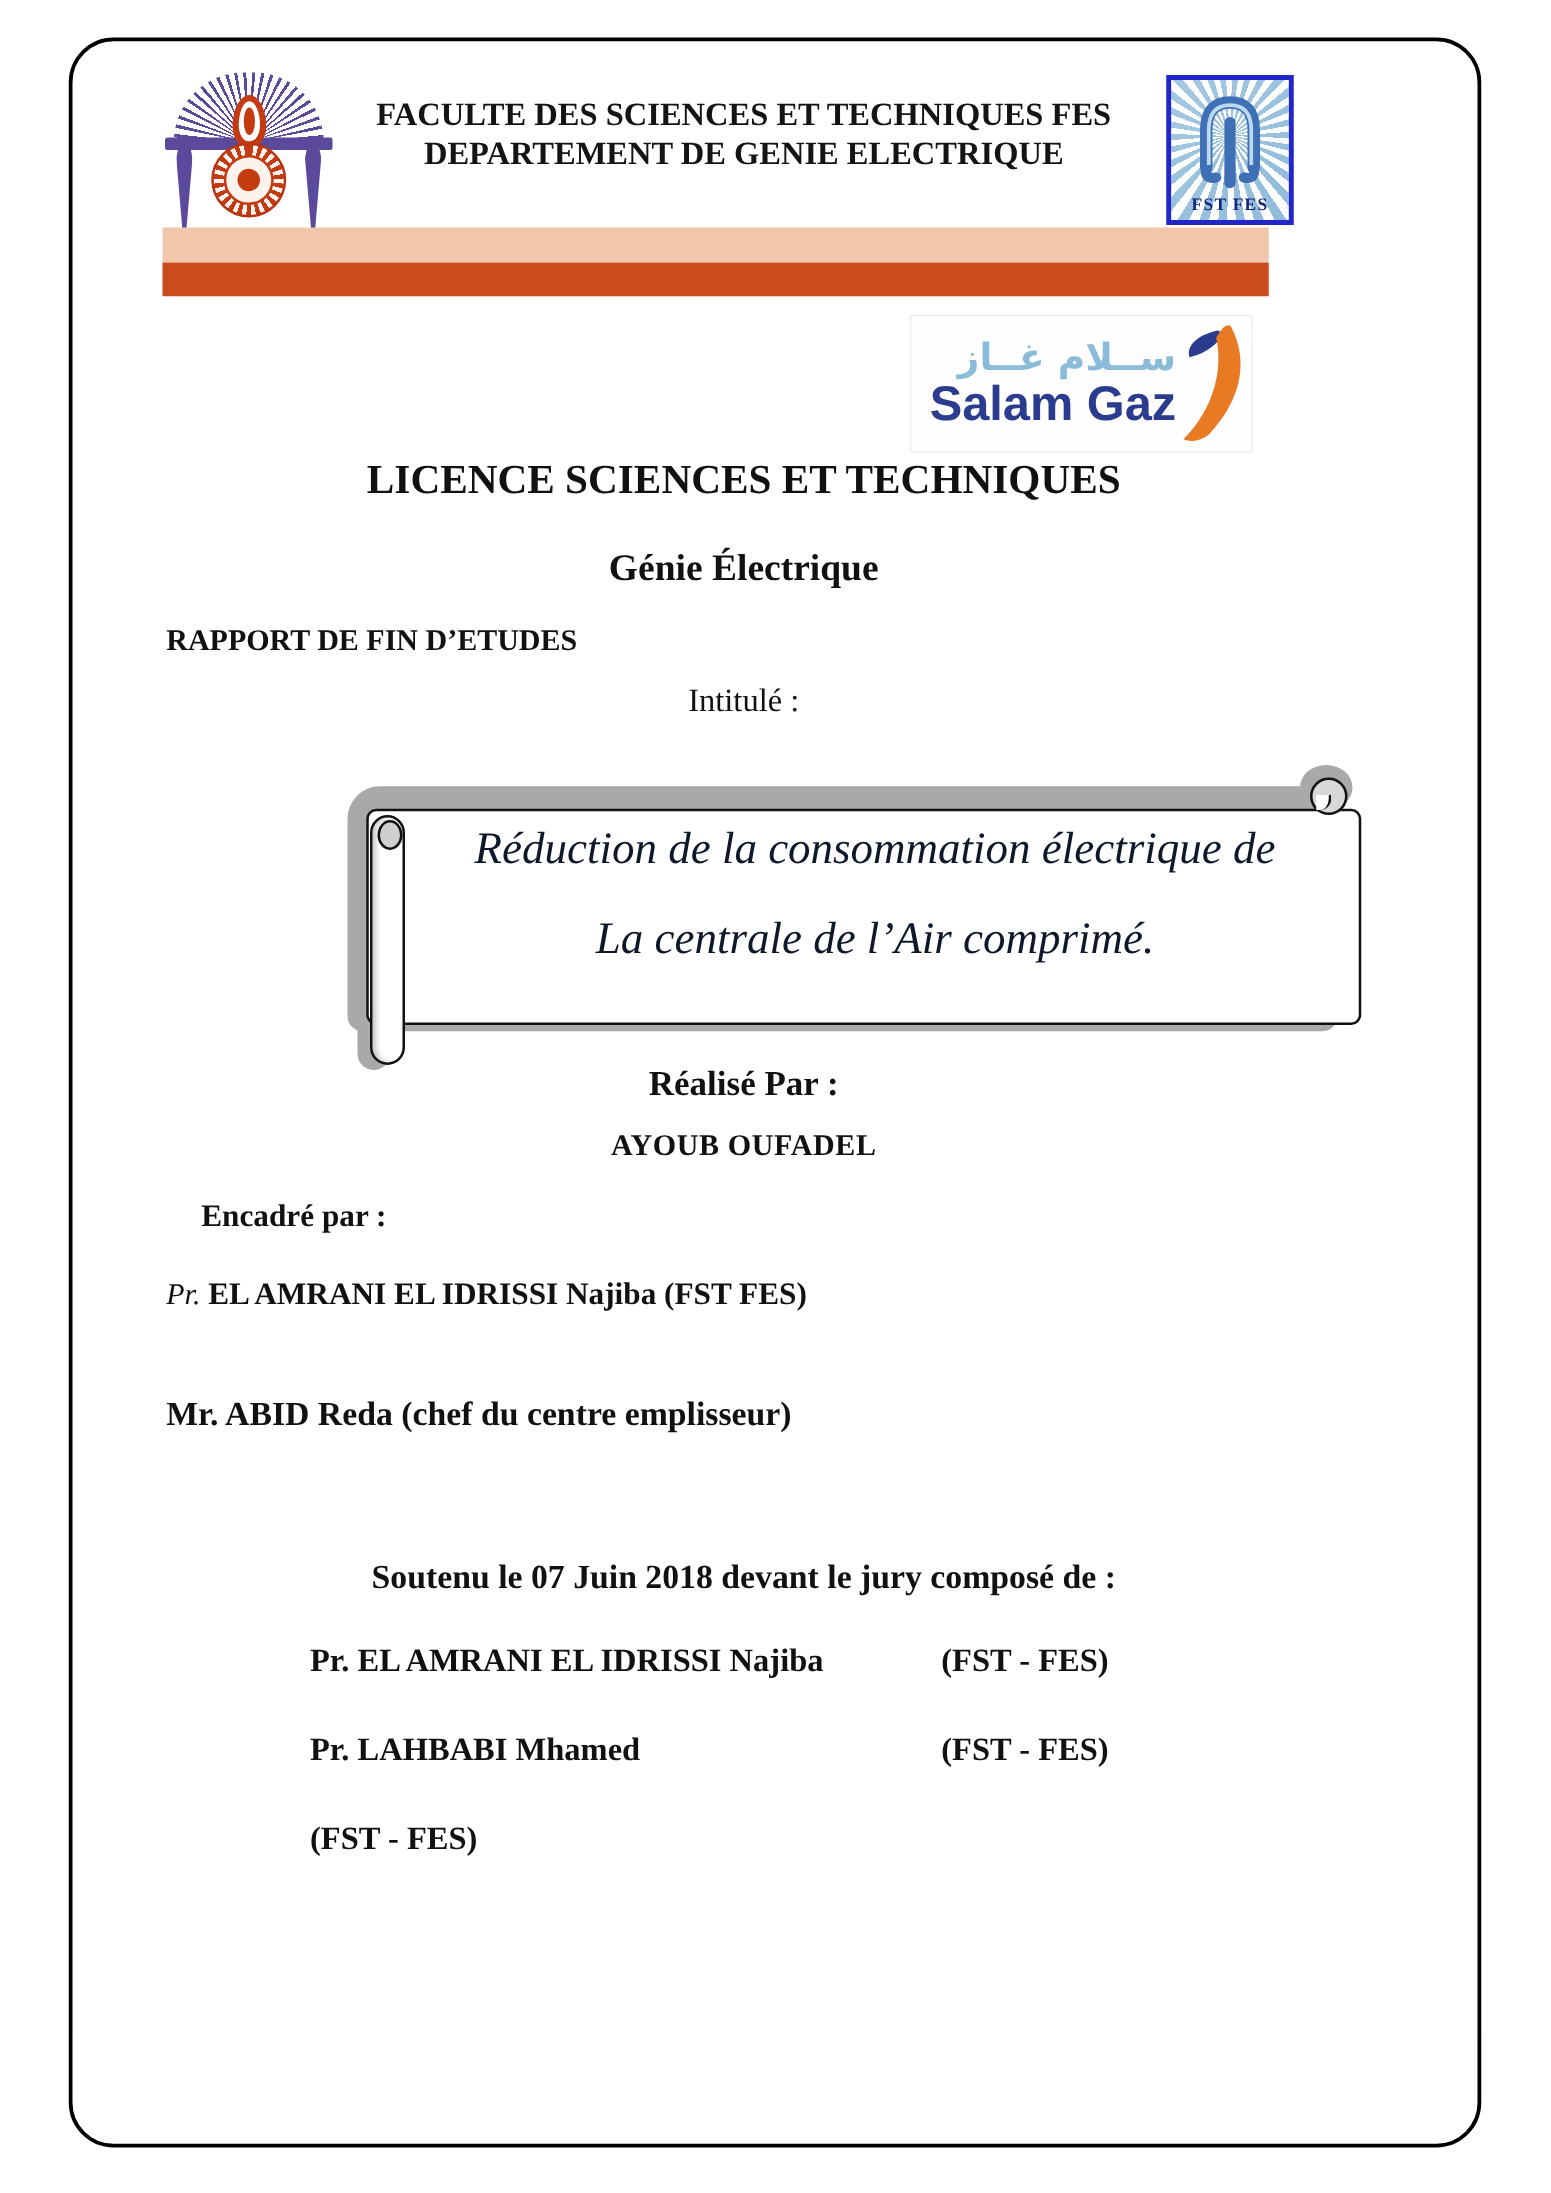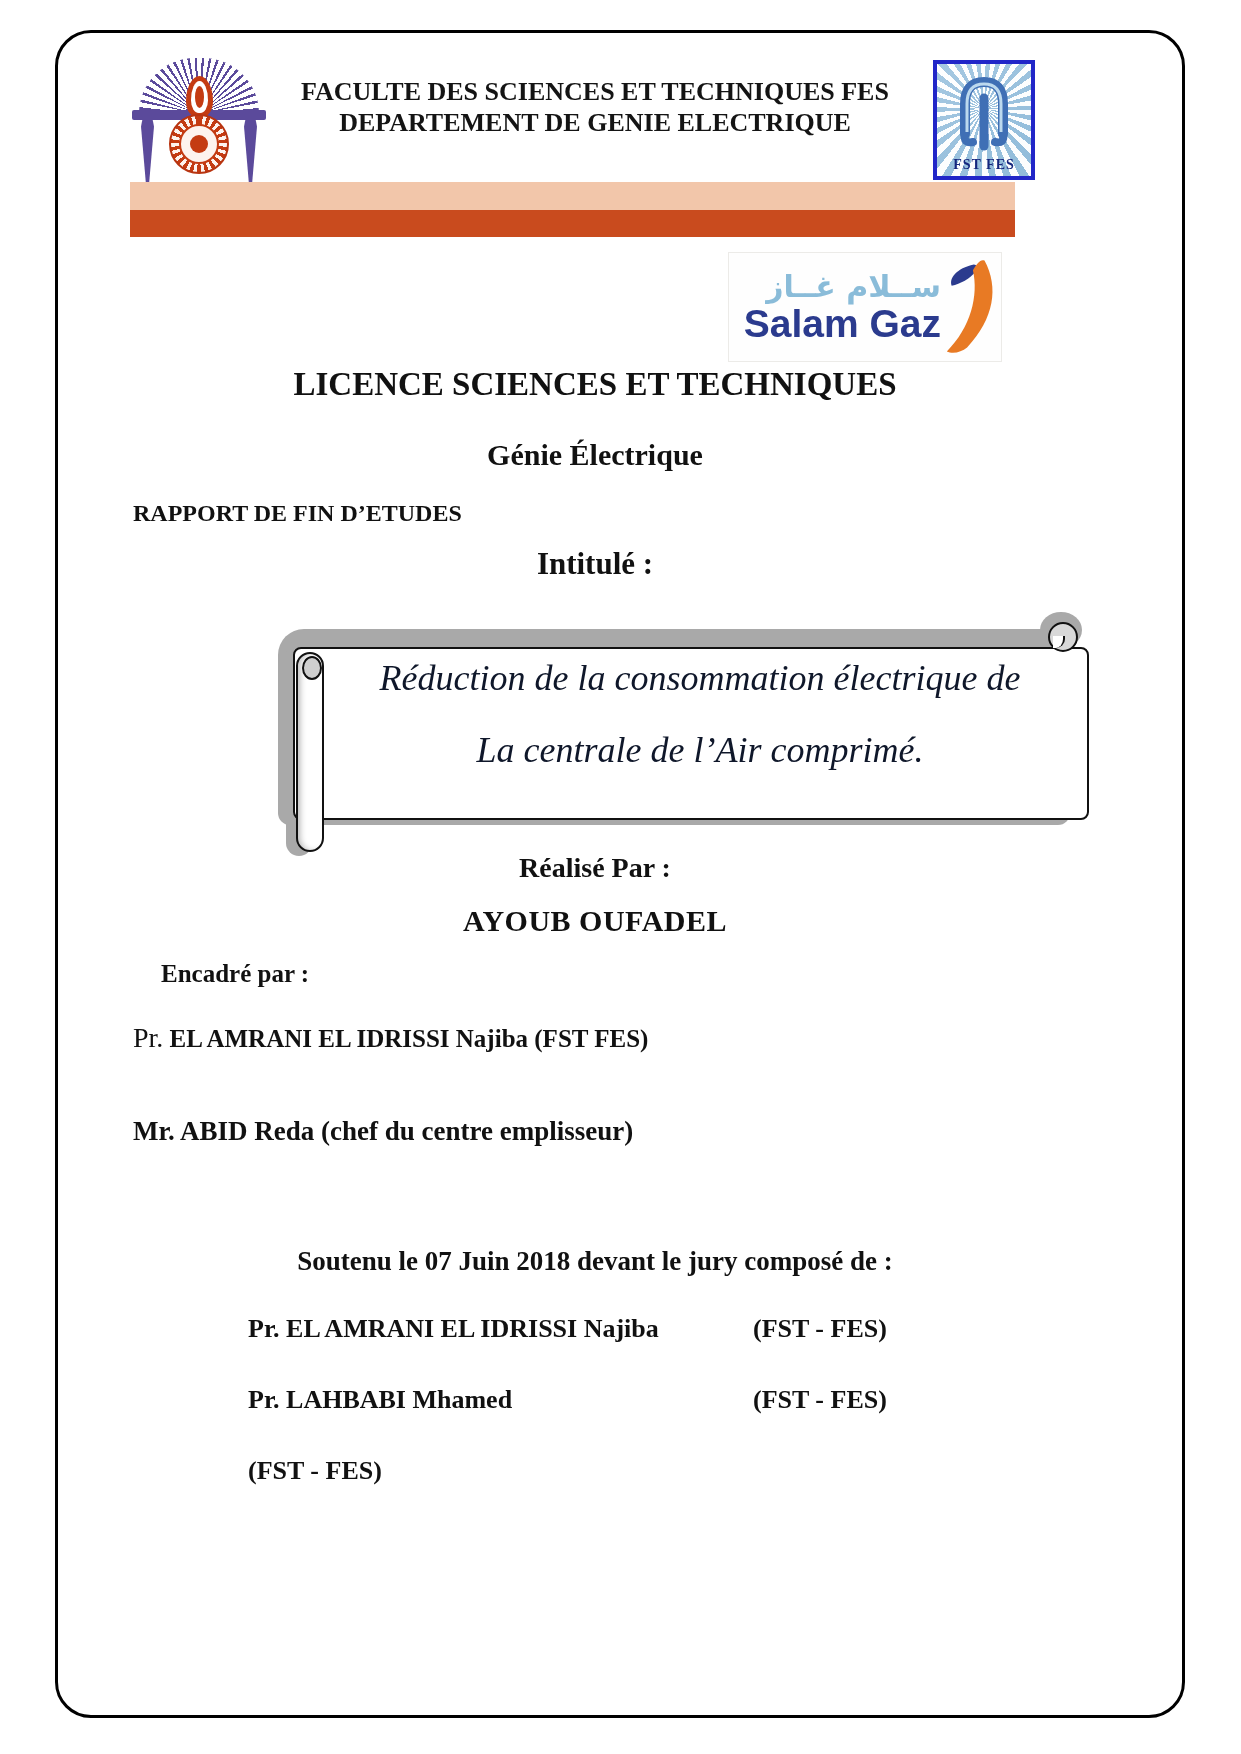--- a/index.html
+++ b/index.html
@@ -60,21 +60,21 @@
               line-height:34px; color:#8abcd9; direction:rtl; }
   .salam-en { font-family:"Liberation Sans", sans-serif; font-weight:bold; font-size:39px;
               line-height:40px; color:#2b3b8e; letter-spacing:0px; }
   .salam-swoosh { width:58px; height:100px; flex:0 0 auto; }
 
   
   .center-col { position:absolute; left:130px; width:930px; text-align:center; }
   .title-licence { top:366px; font-size:33px; font-weight:bold; }
   .title-genie   { top:438px; font-size:30px; font-weight:bold; }
   .title-rapport { position:absolute; left:133px; top:500px; font-size:24px; font-weight:bold; }
-  .title-intitule{ top:546px; font-size:31px; font-weight:bold; }
+  .title-intitule{ top:546px; font-size:26px; font-weight:normal; }
 
   
   .scroll-wrap { position:absolute; left:278px; top:612px; width:830px; height:250px; }
   .scroll-gray { position:absolute; left:0; top:17px; width:792px; height:196px; background:#a9a9a9;
                  border-radius:26px 10px 12px 12px; }
   .roll-shadow { position:absolute; left:8px; top:28px; width:26px; height:216px; background:#a9a9a9;
                  border-radius:13px; }
   .curl-blob { position:absolute; left:762px; top:0; width:42px; height:36px; background:#a9a9a9;
                border-radius:50%; }
   .scroll-panel { position:absolute; left:15px; top:35px; width:796px; height:173px; background:#fff;
@@ -87,24 +87,24 @@
   .curl-circle { position:absolute; left:770px; top:10px; width:30px; height:30px; background:#d8d8d8;
                  border:2px solid #111; border-radius:50%; z-index:2; }
   .curl-circle::after { content:""; position:absolute; left:3px; top:12px; width:10px; height:12px;
                         background:#fff; border-right:2px solid #111; border-radius:0 0 9px 0; }
   .scroll-text { position:absolute; left:44px; top:44px; width:756px; z-index:2; text-align:center;
                  font-style:italic; font-size:36px; line-height:44px; color:#0f172a; }
   .scroll-line1 { margin-bottom:28px; }
 
   
   .realise-label { top:852px; font-size:28px; font-weight:bold; }
-  .author        { top:904px; font-size:30px; font-weight:bold; letter-spacing:.5px; }
+  .author        { top:904px; font-size:24px; font-weight:bold; letter-spacing:.5px; }
   .encadre-label { position:absolute; left:133px; top:960px; font-size:25px; font-weight:bold;margin-left:28px; }
   .sup-line1 { position:absolute; left:133px; top:1022px; font-size:25px; }
-  .sup-prefix-light { font-weight:400; font-size:28px; }
+  .sup-prefix-light { font-weight:400; font-size:24px;font-style:italic; }
   .sup-name  { font-weight:bold; font-size:25px; }
   .sup-suffix{ font-weight:bold; font-size:25px; }
   .sup-line2 { position:absolute; left:133px; top:1094px; font-size:27px; font-weight:bold;margin-top:22px; }
 
   
   .soutenu { top:1246px; font-size:27px; font-weight:bold; }
   .jury { position:absolute; left:248px; top:1314px; width:720px; }
   .jury-row { display:flex; margin-bottom:41px; font-size:26px; font-weight:bold; }
   .jury-name { width:505px; }
   .jury-aff  { width:200px; }

